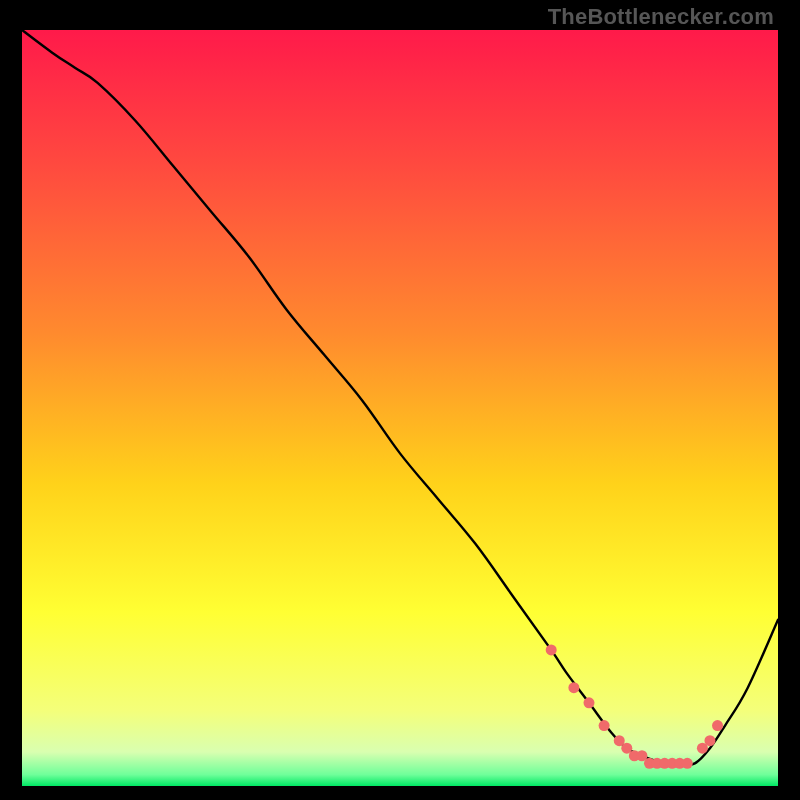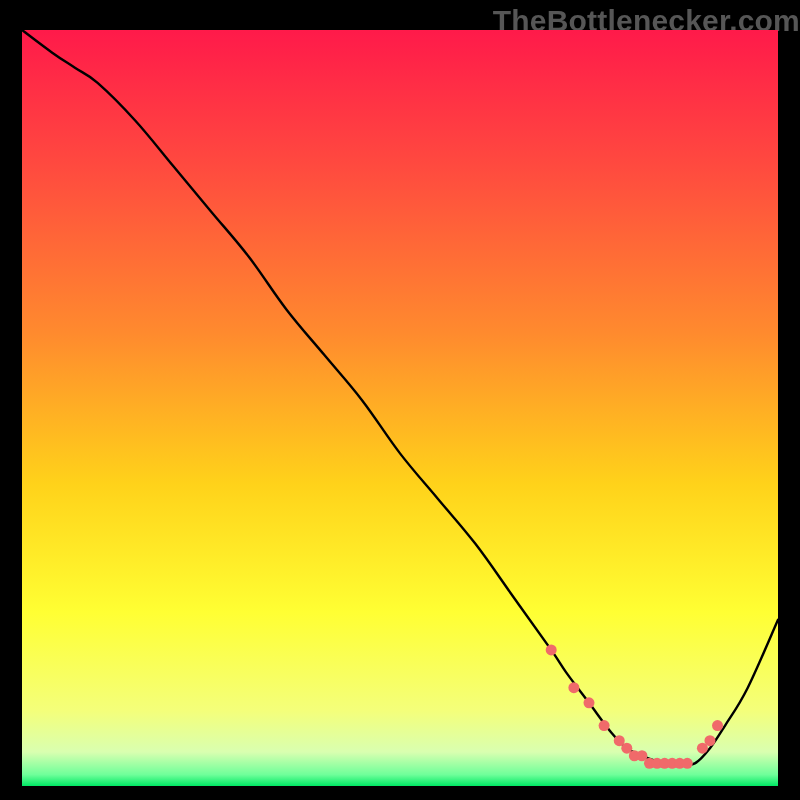--- a/index.html
+++ b/index.html
@@ -6,23 +6,23 @@
   html, body { width: 800px; height: 800px; background: #000; overflow: hidden; }
   .frame {
     position: relative;
     width: 800px;
     height: 800px;
     background: #000;
   }
   .attribution {
     position: absolute;
     top: 4px;
-    right: 0;
+    right: 26px;
     font-family: Arial, Helvetica, sans-serif;
-    font-size: 30px;
+    font-size: 22px;
     font-weight: 600;
     color: #565656;
     letter-spacing: 0.2px;
   }
   .plot-wrap {
     position: absolute;
     left: 22px;
     top: 30px;
     width: 756px;
     height: 756px;

